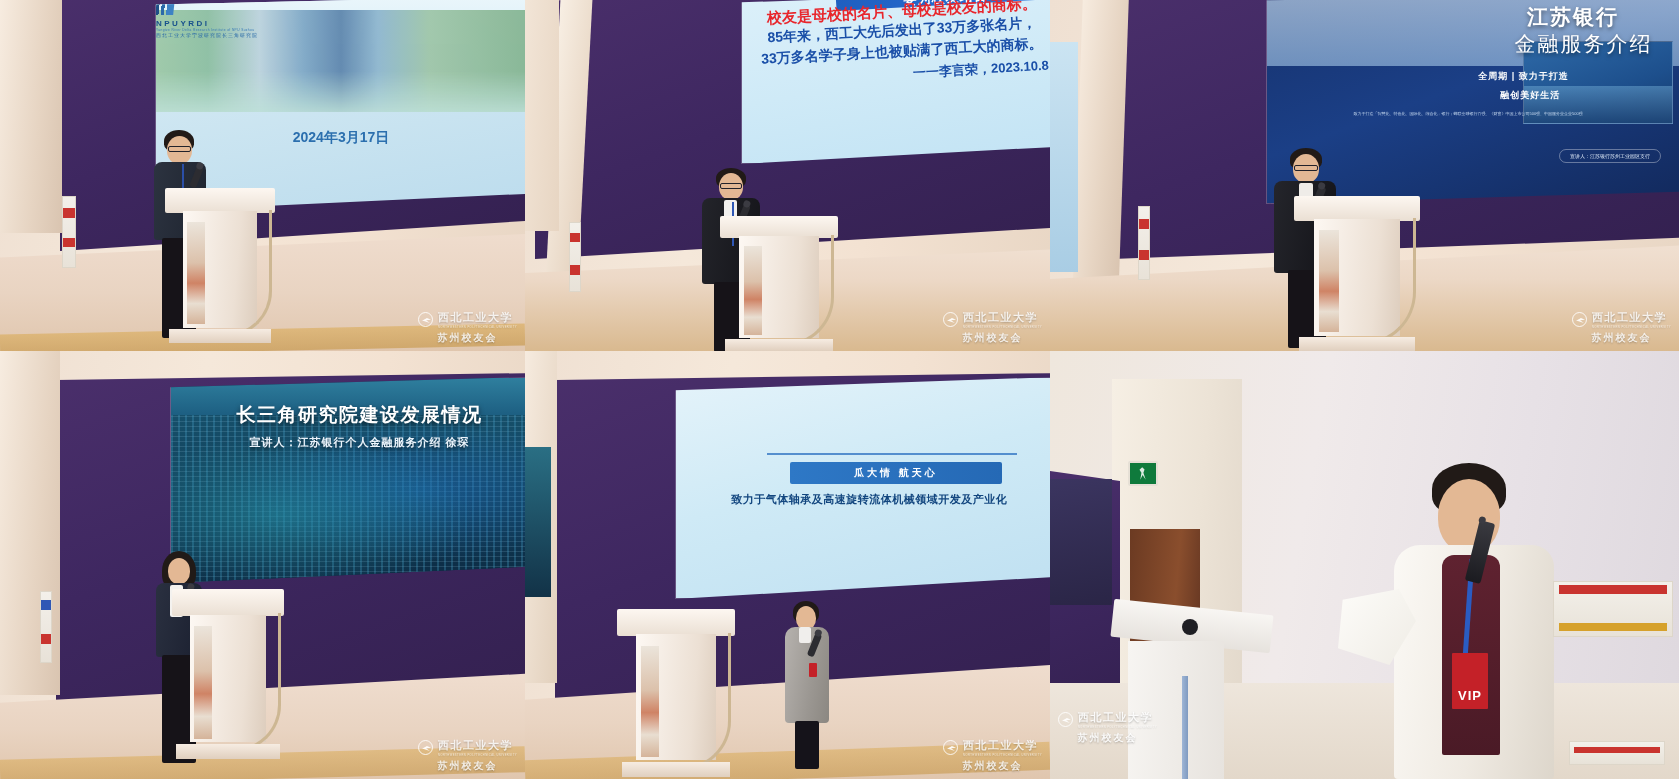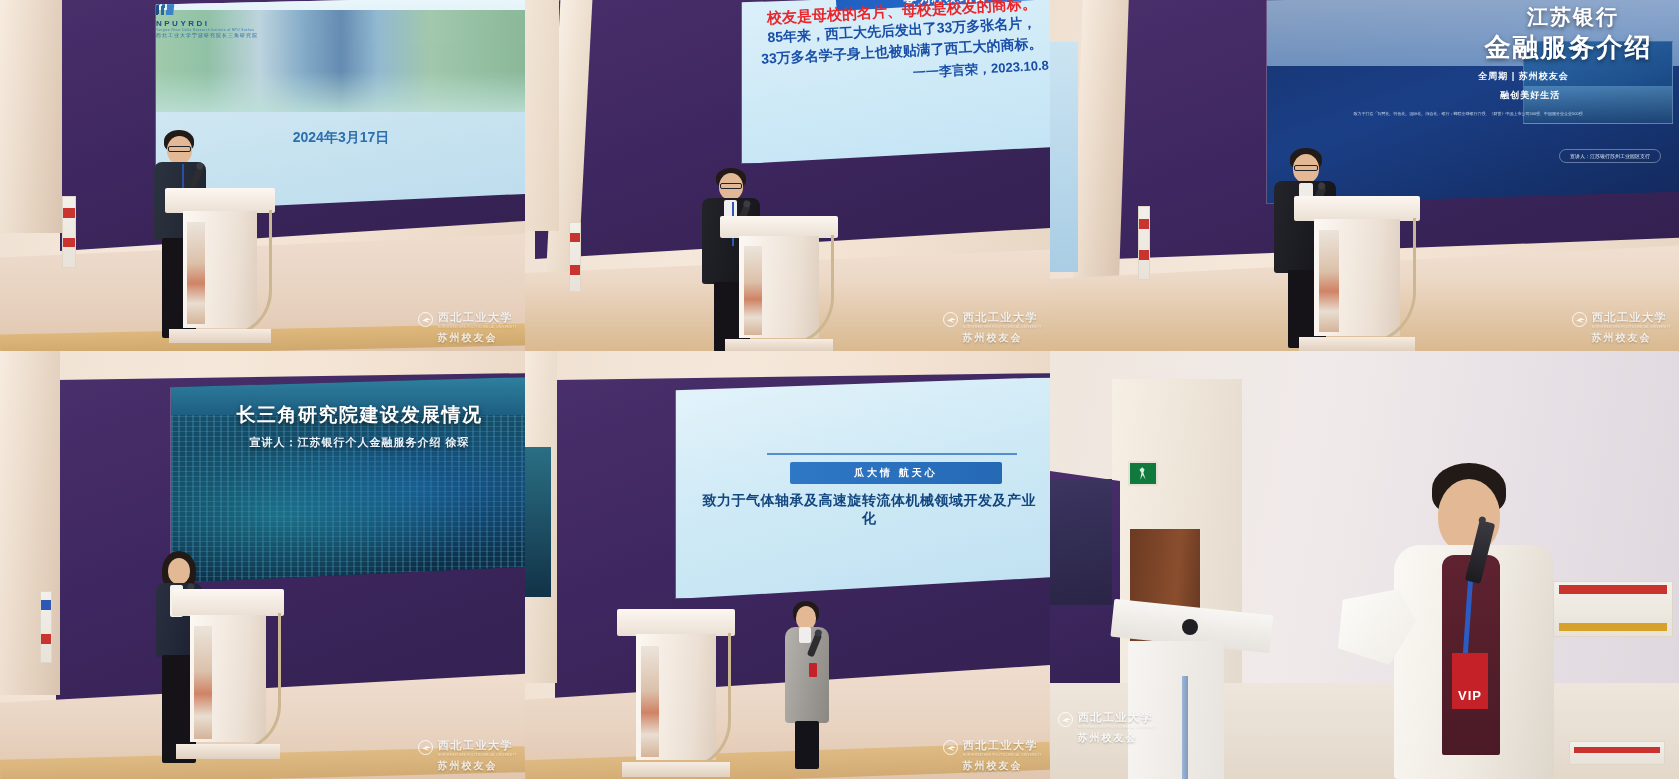--- a/index.html
+++ b/index.html
@@ -124,21 +124,21 @@
   .s3 .photo-right:after{
     content:""; position:absolute; left:0; right:0; bottom:0; height:45%;
     background:linear-gradient(180deg,rgba(120,180,220,.45),rgba(30,70,120,.8));
   }
   .s3 .hdr{
     position:absolute; left:0; right:0; top:0; height:34%;
     background:linear-gradient(180deg,#cfe3f5 0%,#9dc0e2 100%);
     opacity:.65;
   }
   .s3 .t1{ position:absolute; right:16%; top:4%; font-size:21px; font-weight:bold; color:#fff; letter-spacing:2px; text-shadow:0 2px 4px rgba(0,0,0,.5);}
-  .s3 .t2{ position:absolute; right:8%; top:17%; font-size:26px; font-weight:bold; color:#fff; letter-spacing:2px; text-shadow:0 2px 4px rgba(0,0,0,.5);}
+  .s3 .t2{ position:absolute; right:8%; top:17%; font-size:21px; font-weight:normal; color:#fff; letter-spacing:2px; text-shadow:0 2px 4px rgba(0,0,0,.5);}
   .s3 .t3{ position:absolute; right:28%; top:36%; font-size:9px; font-weight:bold; color:#fff; letter-spacing:1px;}
   .s3 .t4{ position:absolute; right:30%; top:45%; font-size:9px; font-weight:bold; color:#fff; letter-spacing:1px;}
   .s3 .t5{ position:absolute; left:18%; right:22%; top:56%; font-size:4px; color:#c5d8ef; text-align:center; line-height:1.7;}
   .s3 .t6{
     position:absolute; right:6%; top:74%;
     font-size:5px; color:#dfeaf8;
     border:1px solid rgba(255,255,255,.35);
     border-radius:10px; padding:3px 10px;
   }
 
@@ -163,21 +163,21 @@
   
   .s5{ background:linear-gradient(165deg,#e4f3fa 0%,#cfeaf6 45%,#bfe0f1 100%); }
   .s5 .t1{ position:absolute; left:0; right:0; top:10%; text-align:center; font-size:27px; font-weight:bold; color:#1a4f9c; letter-spacing:14px; text-indent:14px;}
   .s5 .rule{ position:absolute; left:24%; right:10%; top:34%; height:2px; background:#2a6fc0; opacity:.75;}
   .s5 .chip{
     position:absolute; left:30%; right:14%; top:38%;
     background:linear-gradient(90deg,#2e78c6,#2569b5);
     color:#fff; font-size:10px; font-weight:bold; letter-spacing:3px;
     text-align:center; padding:4px 0; border-radius:2px;
   }
-  .s5 .t2{ position:absolute; left:6%; right:4%; top:52%; text-align:center; font-size:14px; font-weight:bold; color:#12467f; letter-spacing:.5px;}
+  .s5 .t2{ position:absolute; left:6%; right:4%; top:52%; text-align:center; font-size:11px; font-weight:bold; color:#12467f; letter-spacing:.5px;}
 
   
   .lectern{ position:absolute; }
   .lectern .top{
     position:absolute; left:0; right:0; top:0; height:16%;
     background:linear-gradient(180deg,#fdf7f1,#eadfd3);
     border-radius:2px;
   }
   .lectern .body{
     position:absolute; left:16%; right:16%; top:15%; bottom:10%;
@@ -381,21 +381,21 @@
       <div class="screen" style="left:0; top:42px; width:28px; height:230px; background:linear-gradient(180deg,#cbe4f2,#a9cde4); border:none;"></div>
 
       <div class="floor floor band" style="height:120px; clip-path:polygon(0% 40%,100% 12%,100% 100%,0% 100%);"></div>
 
       <div class="screen" style="left:216px; top:-6px; right:-8px; height:210px; clip-path:polygon(0% 3%,100% 0%,100% 94%,0% 100%);">
         <div class="slide s3">
           <div class="hdr"></div>
           <div class="photo-right"></div>
           <div class="t1">江苏银行</div>
           <div class="t2">金融服务介绍</div>
-          <div class="t3">全周期 | 苏州校友会</div>
+          <div class="t3">全周期 | 致力于打造</div>
           <div class="t4">融创美好生活</div>
           <div class="t5">致力于打造「智慧化、特色化、国际化、综合化」银行；蝉联全球银行百强、《财富》中国上市公司500强、中国服务业企业500强</div>
           <div class="t6">宣讲人：江苏银行苏州工业园区支行</div>
         </div>
       </div>
 
       <div class="person" style="left:222px; top:148px; width:80px; height:200px;">
         <div class="hair" style="left:18px; top:0; width:32px; height:22px;"></div>
         <div class="head" style="left:21px; top:6px; width:26px; height:29px;"></div>
         <div class="glasses" style="left:22px; top:17px; width:24px; height:6px;"></div>

